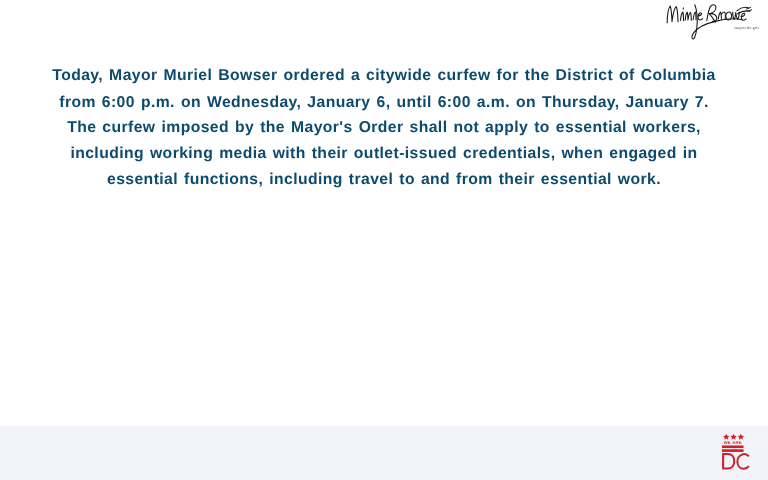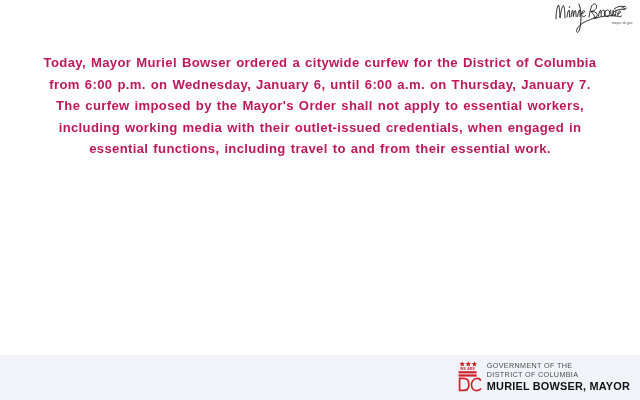--- a/index.html
+++ b/index.html
@@ -53,21 +53,21 @@
     text-align: center;
     color: #121212;
   }
   .copy-para {
     font-size: 13.1px;
     font-weight: bold;
     line-height: 21.5px;
     letter-spacing: 0.35px;
     margin: 0;
     word-spacing: 1.0px;
-    color: #be185d;
+    color: #0c4a6e;
   }
   .copy-para + .copy-para {
     margin-top: 0px;
   }
 
   
   #footer-band {
     position: absolute;
     left: 0;
     top: 355px;
@@ -171,22 +171,17 @@
           <rect x="1.6" y="10.2" width="18" height="2.2" fill="#cc2229"></rect>
           <rect x="1.6" y="13.4" width="18" height="2.2" fill="#cc2229"></rect>
 
           <g fill="none" stroke="#cc2229" stroke-width="1.7">
             <path d="M2.6 17.4 L2.6 29.4 L6.6 29.4 C10.2 29.4 11.9 26.7 11.9 23.4 C11.9 20.1 10.2 17.4 6.6 17.4 Z"></path>
             <path d="M24.0 19.4 C22.8 17.8 21.0 17.1 19.2 17.5 C16.1 18.2 14.3 21.1 14.5 24.2 C14.7 27.3 16.9 29.7 19.9 29.6 C21.6 29.5 23.1 28.7 24.1 27.4"></path>
           </g>
         </svg>
       </div>
 
-      <div id="footer-wordmark">
-        <div class="wm-small">GOVERNMENT OF THE</div>
-        <div class="wm-small">DISTRICT OF COLUMBIA</div>
-        <div class="wm-large">MURIEL BOWSER, MAYOR</div>
-      </div>
 
     </div>
   </div>
 
 </div>
 
 </body></html>

